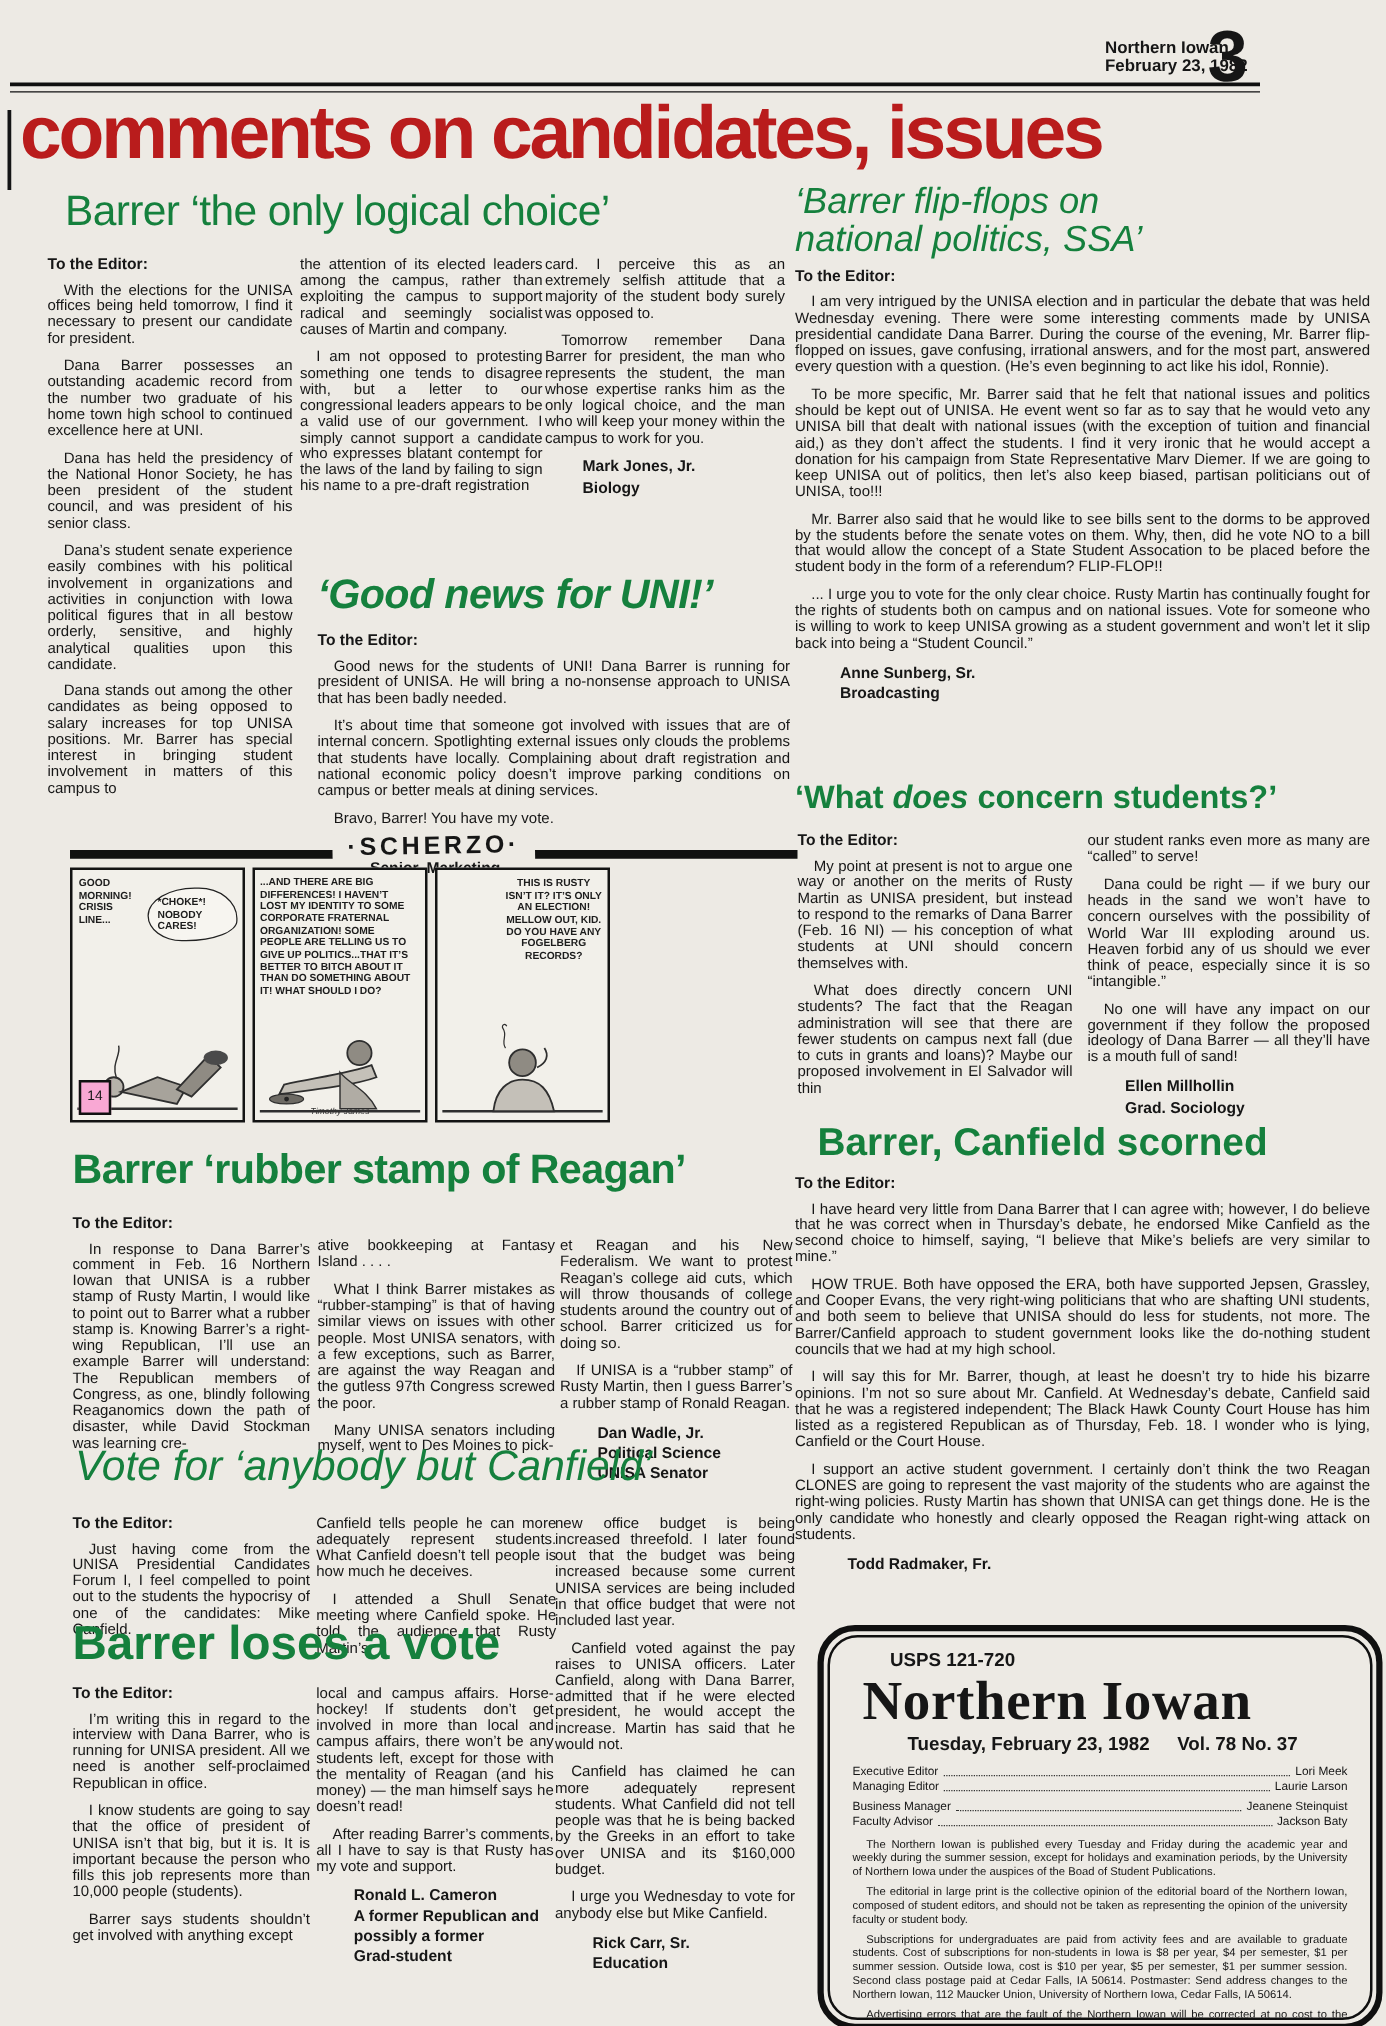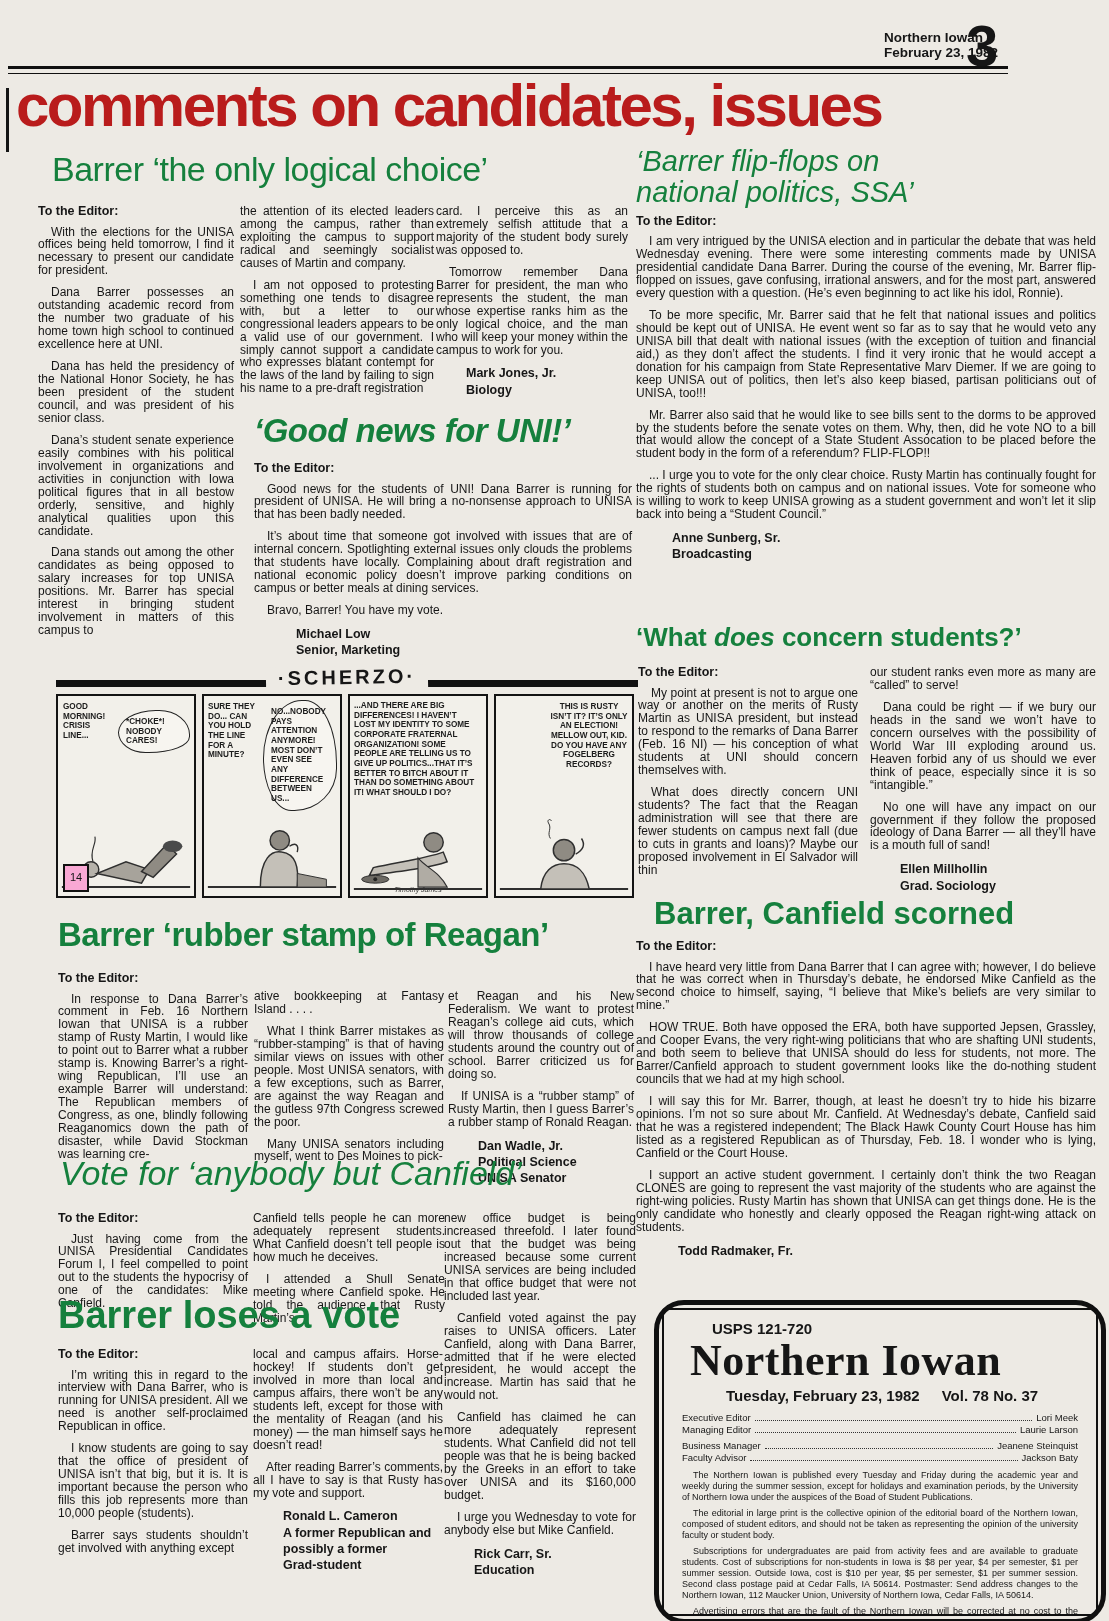--- a/index.html
+++ b/index.html
@@ -17,21 +17,21 @@
   .bd{font-size:12px;line-height:1.08;text-align:justify;}
   .bd p{margin:0 0 9px;text-indent:13px;}
   .cont p:first-child{text-indent:0;}
   .editor{font-weight:bold;font-size:12.5px;margin:0 0 7px;}
   .sig{font-weight:bold;font-size:12.5px;margin-left:30px;line-height:1.3;margin-top:2px;}
   .sig p{margin:0;text-indent:0;}
   .abs{position:absolute;}
   h2{margin:0;color:#15803d;}
   
   #a1-h{left:52px;top:150px;font-size:34px;font-weight:400;letter-spacing:-0.5px;}
-  #a2-h{font-size:33px;font-weight:bold;font-style:italic;letter-spacing:-0.5px;}
+  #a2-h{font-size:33px;font-weight:bold;font-style:italic;letter-spacing:-0.5px;margin-top:44px;}
   #a3-h{font-size:29px;font-weight:normal;font-style:italic;line-height:1.08;letter-spacing:0;}
   #a4-h{font-size:26px;font-weight:bold;}
   #a5-h{font-size:31px;font-weight:bold;}
   #a6-h{left:58px;top:916px;font-size:33px;font-weight:bold;letter-spacing:-0.5px;}
   #a7-h{left:60px;top:1154px;font-size:34px;font-weight:400;font-style:italic;}
   #a8-h{left:58px;top:1294px;font-size:38px;font-weight:bold;}
   
   #comic{left:56px;top:664px;width:582px;height:240px;}
   #comic-bar{position:absolute;left:0;top:16px;width:100%;height:7px;background:#111;}
   #comic-title{position:absolute;left:50%;top:2px;transform:translateX(-50%) rotate(-1deg);
@@ -39,21 +39,21 @@
   #panels{position:absolute;left:0;top:30px;display:flex;gap:6px;}
   .panel{position:relative;width:136px;height:200px;border:2.5px solid #131313;background:#f2f0ea;overflow:hidden;}
   .bub{font-size:8.2px;line-height:1.18;font-weight:bold;text-transform:uppercase;color:#1c1c1c;}
   .bub.outlined{border:1.5px solid #222;border-radius:55% 45% 60% 40% / 55% 60% 40% 50%;padding:6px 7px;background:#f7f5f0;}
   .calendar{position:absolute;left:5px;bottom:4px;width:22px;height:24px;background:#f9a8d4;border:2px solid #111;
             font-weight:normal;font-size:11px;text-align:center;line-height:22px;}
   .artist{position:absolute;bottom:3px;left:50%;transform:translateX(-50%);font-style:italic;font-size:7px;color:#333;white-space:nowrap;}
   .doodle{position:absolute;left:0;bottom:0;width:100%;height:82px;}
   
   #mast-box{left:654px;top:1300px;width:442px;height:314px;border:5px solid #101010;border-radius:30px;background:#edeae4;}
-  #mast-inner{position:absolute;left:3px;top:3px;right:3px;bottom:3px;border:2px solid #101010;border-radius:4px;
+  #mast-inner{position:absolute;left:3px;top:3px;right:3px;bottom:3px;border:2px solid #101010;border-radius:24px;
               padding:10px 18px 20px;overflow:hidden;}
   #mast-usps{font-weight:bold;font-size:15px;margin-left:30px;}
   #mast-name{font-family:"Liberation Serif",serif;font-size:44px;font-weight:bold;letter-spacing:0.5px;
              margin:2px 0 0 8px;line-height:1.0;}
   #mast-dateline{display:flex;gap:22px;font-weight:bold;font-size:15px;margin:4px 0 8px 44px;}
   .staff-row{display:flex;align-items:flex-end;font-size:9.5px;line-height:12px;}
   .staff-dots{flex:1;border-bottom:1.5px dotted #333;margin:0 4px 3px;}
   .staff-gap{margin-top:4px;}
   #mast-paras{font-size:9px;line-height:1.22;text-align:justify;margin-top:6px;}
   #mast-paras p{margin:0 0 5px;text-indent:11px;}
@@ -128,31 +128,20 @@
           <circle cx="34" cy="56" r="8" fill="#b6b2aa" stroke="#2f2f2f" stroke-width="1.5"></circle>
           <path d="M40 60 L86 70 L94 56 L70 48 Z" fill="#a7a39b" stroke="#2f2f2f" stroke-width="1.5"></path>
           <path d="M86 58 L112 30 L122 40 L98 64 Z" fill="#8f8b83" stroke="#2f2f2f" stroke-width="1.5"></path>
           <ellipse cx="118" cy="32" rx="10" ry="6" fill="#4a4a4a"></ellipse>
           <path d="M36 48 C32 36 40 30 38 22" stroke="#2f2f2f" stroke-width="1.2" fill="none"></path>
           <rect x="6" y="62" width="16" height="8" fill="#3a3a3a"></rect>
         </svg>
         <div class="calendar">14</div>
       </div>
       <div class="panel">
-        <div class="bub" style="position:absolute;left:4px;top:6px;width:56px;">Sure they do... can you hold the line for a minute?</div>
-        <div class="bub outlined" style="position:absolute;right:3px;top:4px;width:58px;">No...nobody pays attention anymore! Most don’t even see any difference between us...</div>
-        <svg class="doodle" viewBox="0 0 140 82">
-          <path d="M4 74 H136" stroke="#2f2f2f" stroke-width="2" fill="none"></path>
-          <circle cx="78" cy="26" r="10" fill="#8f8b83" stroke="#2f2f2f" stroke-width="1.5"></circle>
-          <path d="M58 74 C58 44 70 36 80 38 C94 40 98 52 96 74 Z" fill="#c4c0b8" stroke="#2f2f2f" stroke-width="1.5"></path>
-          <path d="M88 32 C94 28 98 30 96 38" stroke="#2f2f2f" stroke-width="1.5" fill="none"></path>
-          <path d="M96 60 L126 66 L126 74 L96 74 Z" fill="#9a968e" stroke="#2f2f2f" stroke-width="1"></path>
-        </svg>
-      </div>
-      <div class="panel">
         <div class="bub" style="position:absolute;left:4px;top:5px;width:126px;">...And there are big differences! I haven’t lost my identity to some corporate fraternal organization! Some people are telling us to give up politics...that it’s better to bitch about it than do something about it! What should I do?</div>
         <svg class="doodle" viewBox="0 0 140 82">
           <path d="M4 76 H136" stroke="#2f2f2f" stroke-width="2" fill="none"></path>
           <circle cx="86" cy="28" r="10" fill="#8f8b83" stroke="#2f2f2f" stroke-width="1.5"></circle>
           <path d="M96 38 C80 44 52 48 24 54 L20 62 C52 58 84 54 100 48 Z" fill="#c4c0b8" stroke="#2f2f2f" stroke-width="1.5"></path>
           <path d="M70 44 C78 54 92 58 100 74 L70 74 Z" fill="#b0aca4" stroke="#2f2f2f" stroke-width="1.2"></path>
           <ellipse cx="26" cy="66" rx="14" ry="4" fill="#6d6a64" stroke="#2f2f2f" stroke-width="1"></ellipse>
           <circle cx="26" cy="66" r="2" fill="#222"></circle>
         </svg>
         <div class="artist">Timothy James</div>

